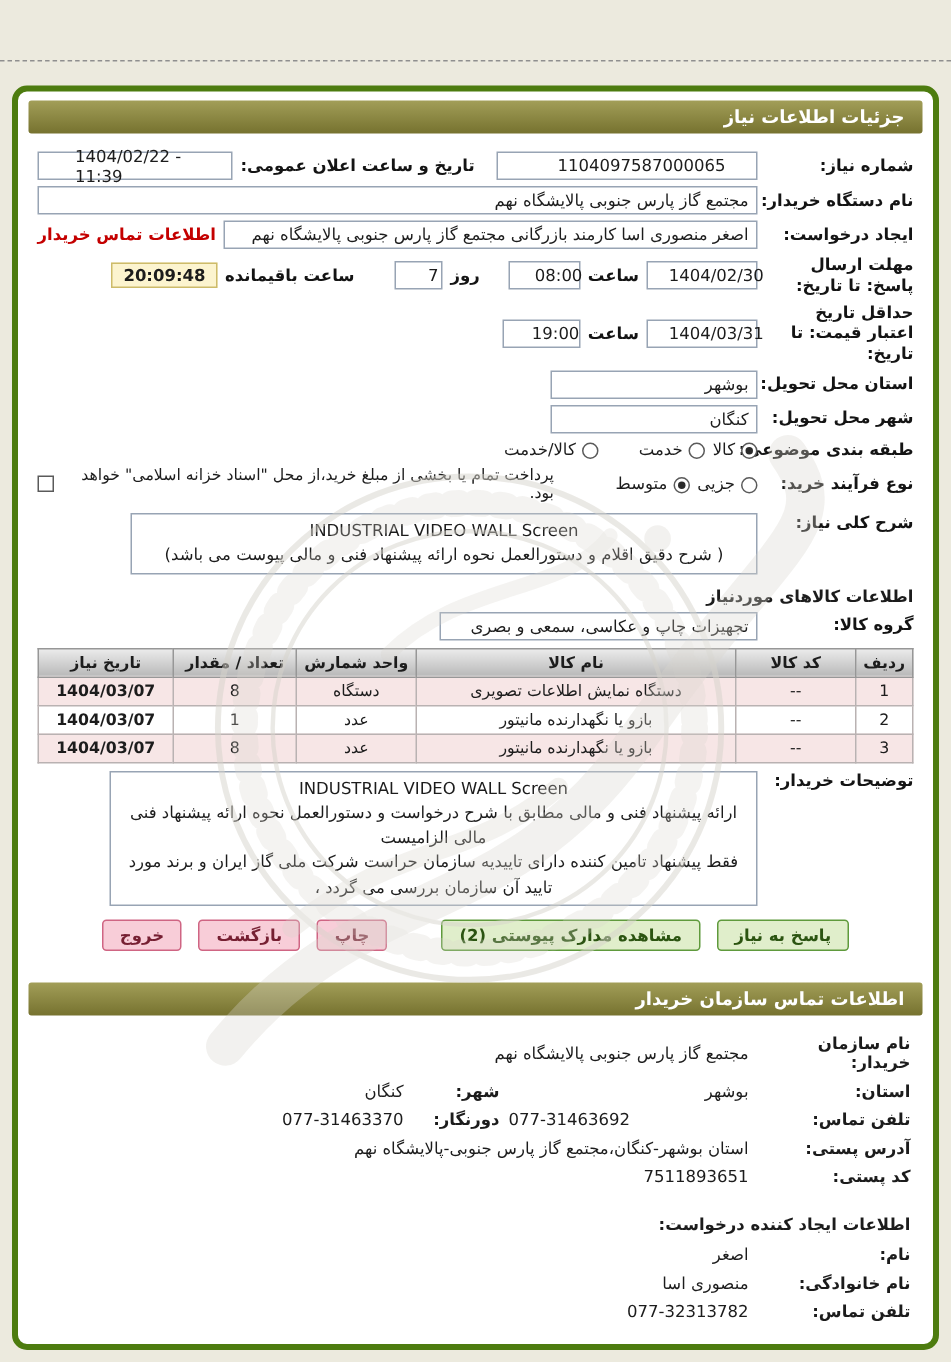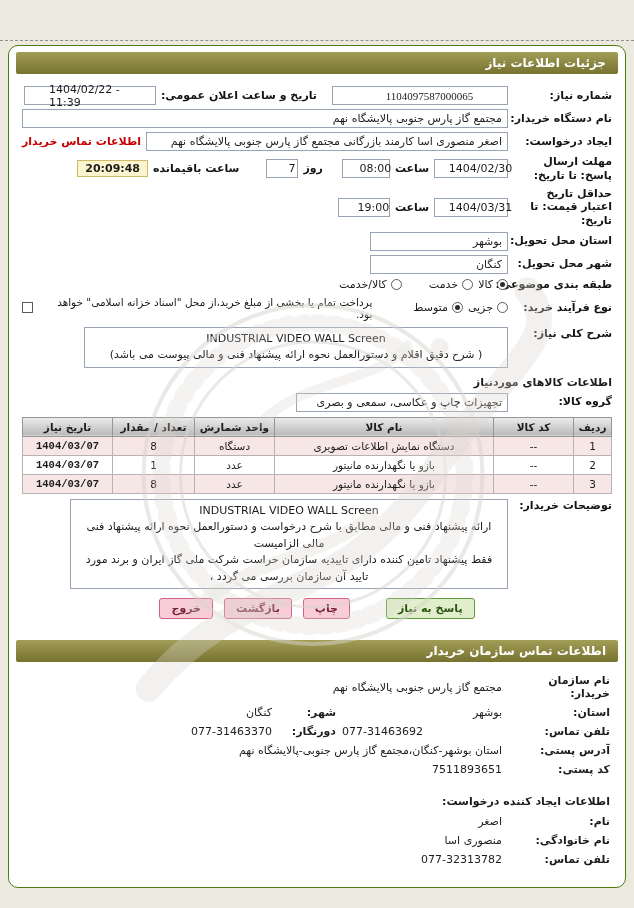--- a/index.html
+++ b/index.html
@@ -7,22 +7,22 @@
   body {
     background:#eceade;
     font-family:"DejaVu Sans","Liberation Sans",sans-serif;
     direction:rtl;
     position:relative;
     font-size:11px;
     color:#1c1c1c;
   }
   .cutline { position:absolute; top:40px; left:0; width:100%; border-top:1px dashed #8f8f8f; }
   .panel {
-    position:absolute; top:45px; right:8px; width:618px; height:843px;
-    background:#fff; border:1px solid #4d7c0f; border-radius:10px; overflow:hidden;
+    position:absolute; top:57px; right:8px; width:618px; height:843px;
+    background:#fff; border:4px solid #4d7c0f; border-radius:10px; overflow:hidden;
   }
   .wm { position:absolute; inset:0; z-index:6; pointer-events:none; opacity:.5; }
   .content { position:relative; z-index:2; }
   .bar {
     margin:6px 7px 4px 7px; padding:4px 12px; border-radius:2px;
     background:linear-gradient(#a29e58,#76722f);
     color:#fff; font-weight:bold; font-size:12px;
   }
   .row { display:flex; align-items:center; gap:5px; padding:2px 13px; position:relative; }
   .row.top { align-items:flex-start; }
@@ -32,36 +32,36 @@
   .bx {
     border:1px solid #98a4b4; background:#fff; height:19px;
     display:flex; align-items:center; padding:0 5px; font-size:11px;
   }
   .num { direction:ltr; justify-content:center;padding-left:24px; }
   .grow { flex:1; }
   .badge { font-weight:bold; background:#fcf4cf; border:1px solid #cdbb6a; padding:1px 7px; direction:ltr; }
   .radio { width:11px; height:11px; min-width:11px; border:1px solid #5a5a5a; border-radius:50%; background:#fff; display:inline-block; }
   .radio.sel::after { content:''; display:block; width:5px; height:5px; margin:2px; background:#2a2a2a; border-radius:50%; }
   .chk { width:11px; height:11px; min-width:11px; border:1px solid #5a5a5a; background:#fff; display:inline-block; }
-  .opt { display:flex; align-items:center; gap:4px; }
+  .opt { display:flex; align-items:flex-end; gap:4px; }
   .gap26 { margin-left:22px; }
   .area {
     border:1px solid #98a4b4; background:#fff; padding:3px 6px;
     text-align:center; font-size:11px; line-height:1.5; flex:1;
   }
   .area .en { direction:ltr; }
   .section-title { font-weight:bold; padding:6px 13px 2px 13px; }
   table.items { width:calc(100% - 26px); margin:3px 13px; border-collapse:collapse; font-size:10.5px; }
   .items th {
     background:linear-gradient(#ececec,#b9b9b9); border:1px solid #979797;
     font-weight:bold; padding:3px 2px; text-align:center;
   }
   .items td { border:1px solid #b9b2b2; padding:3px 3px; text-align:center; background:#fff; }
   .items tr.odd td { background:#f7e6e6; }
-  .items td.date { font-weight:bold; direction:ltr;font-family:Liberation Mono, monospace; }
+  .items td.date { font-weight:bold; direction:ltr; }
   .c-row { width:38px; } .c-code { width:80px; } .c-unit { width:80px; } .c-qty { width:82px; } .c-date { width:90px; }
   .btnrow { display:flex; align-items:center; justify-content:center; gap:11px; padding:7px 13px 5px 13px; }
   .btn { font-weight:bold; font-size:11px; padding:3px 11px; border-radius:3px; cursor:pointer; font-family:inherit; }
   .btn-green { background:#e0eecb; border:1px solid #5f9a3c; color:#2b5411; }
   .btn-pink { background:#f8cdd8; border:1px solid #cf6583; color:#761f32; }
   .sp { width:14px; }
   .crow { display:flex; align-items:center; gap:6px; padding:3px 15px; }
   .cl { font-weight:bold; width:102px; min-width:102px; }
   .cl2 { font-weight:bold; width:58px; min-width:58px; }
   .cv1 { width:160px; }
@@ -87,21 +87,21 @@
       <circle cx="432" cy="302" r="9" fill="#d7d4cc" stroke="none" opacity=".65"></circle>
     </g>
   </svg>
 
   <div class="content">
 
     <div class="bar">جزئیات اطلاعات نیاز</div>
 
     <div class="row" style="padding-top:8px;">
       <span class="lb w1">شماره نیاز:</span>
-      <span class="bx num" style="width:176px;font-family:Liberation Serif, serif;">1104097587000065</span>
+      <span class="bx num" style="width:176px;">1104097587000065</span>
       <span class="lb" style="margin-right:10px;">تاریخ و ساعت اعلان عمومی:</span>
       <span class="bx num" style="width:132px;">1404/02/22 - 11:39</span>
     </div>
 
     <div class="row">
       <span class="lb w1">نام دستگاه خریدار:</span>
       <span class="bx grow">مجتمع گاز پارس جنوبی پالایشگاه نهم</span>
     </div>
 
     <div class="row">
@@ -225,20 +225,21 @@
       <span class="lb w1 wrap">توضیحات خریدار:</span>
       <span class="area" style="margin-left:48px;">
         <span class="en" style="display:block;">INDUSTRIAL VIDEO WALL Screen</span>
         <span style="display:block;">ارائه پیشنهاد فنی و مالی مطابق با شرح درخواست و دستورالعمل نحوه ارائه پیشنهاد فنی مالی الزامیست</span>
         <span style="display:block;">فقط پیشنهاد تامین کننده دارای تاییدیه سازمان حراست شرکت ملی گاز ایران و برند مورد تایید آن سازمان بررسی می گردد ،</span>
       </span>
     </div>
 
     <div class="btnrow">
       <button class="btn btn-green">پاسخ به نیاز</button>
+      <button class="btn btn-green">مشاهده مدارک پیوستی (2)</button>
       <span class="sp"></span>
       <button class="btn btn-pink">چاپ</button>
       <button class="btn btn-pink">بازگشت</button>
       <button class="btn btn-pink">خروج</button>
     </div>
 
     <div class="bar" style="margin-top:16px;">اطلاعات تماس سازمان خریدار</div>
 
     <div class="crow" style="padding-top:8px;">
       <span class="cl">نام سازمان خریدار:</span>

